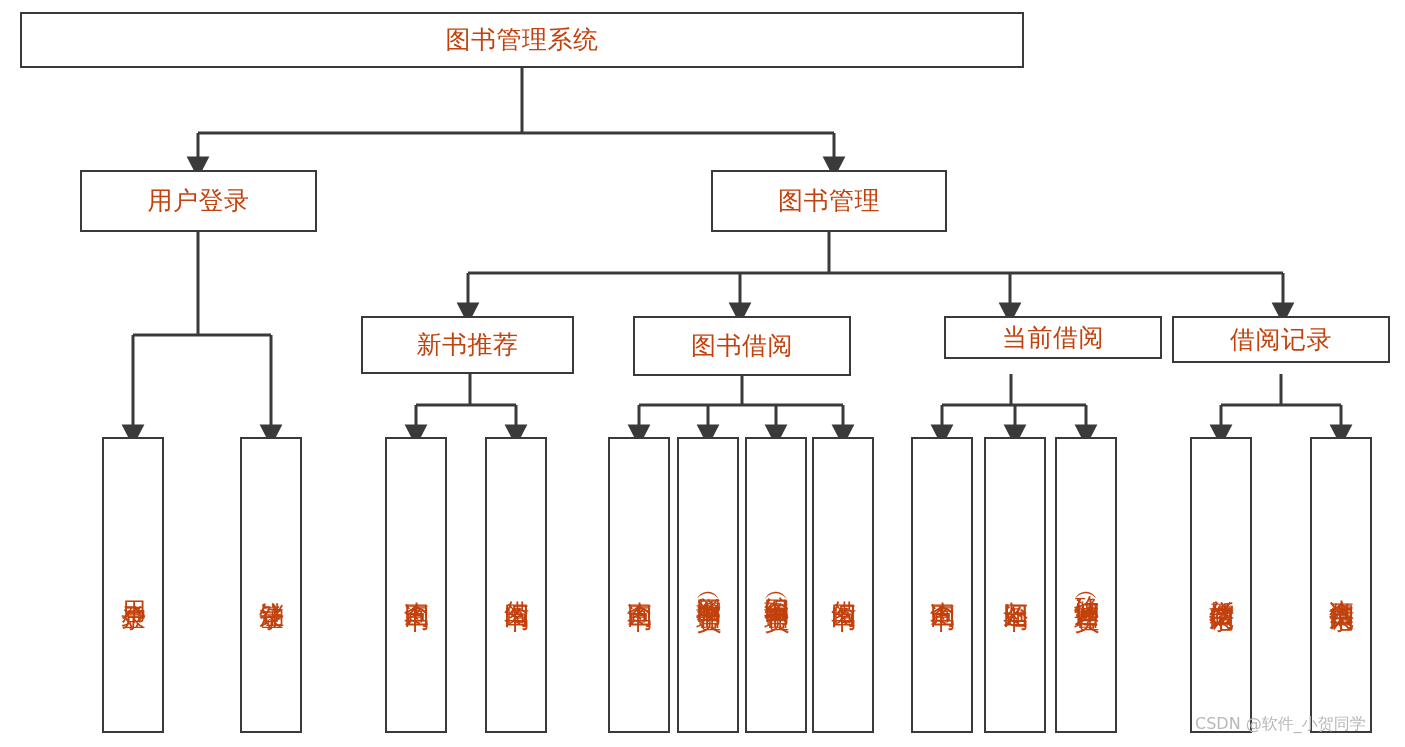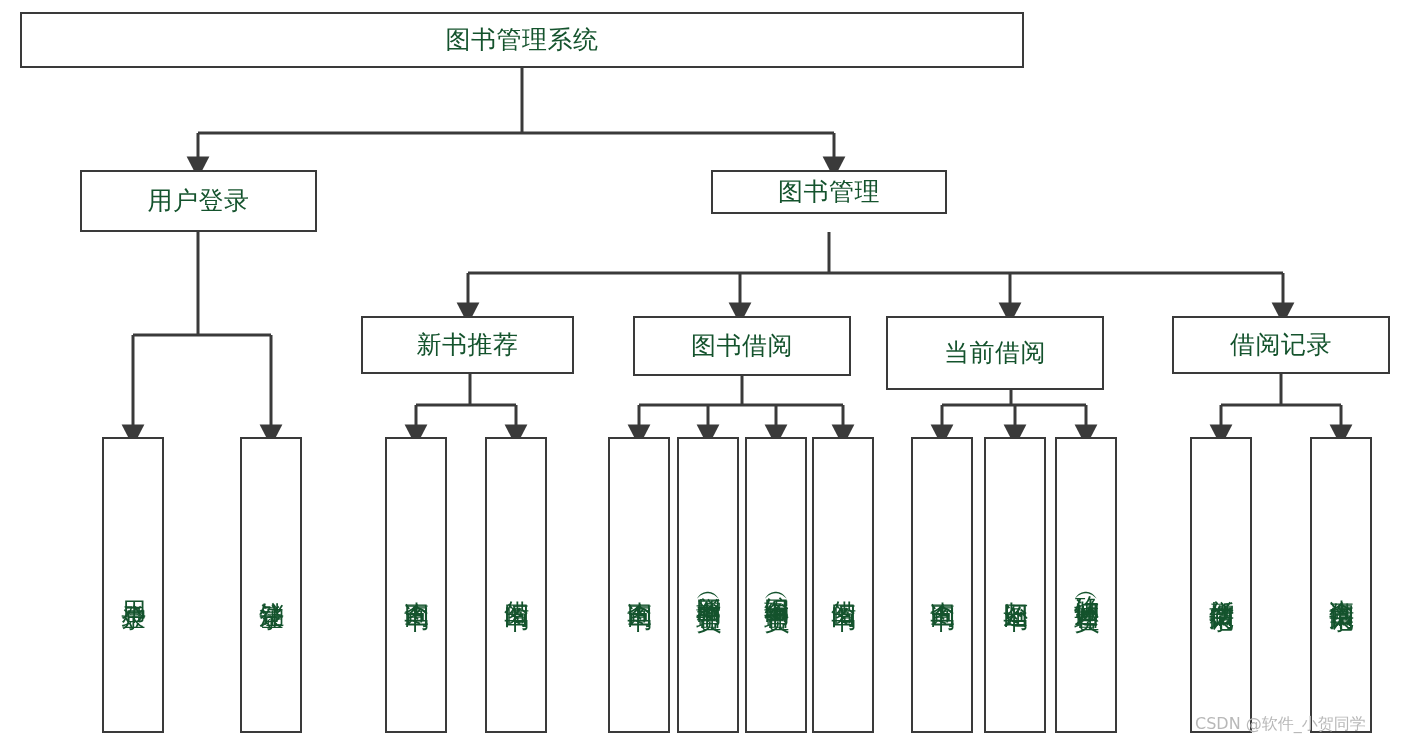--- a/index.html
+++ b/index.html
@@ -21,21 +21,21 @@
     height: 747px;
   }
   .node-box {
     position: absolute;
     box-sizing: border-box;
     background: #ffffff;
     border: 2.5px solid #3a3a3a;
     display: flex;
     align-items: center;
     justify-content: center;
-    color: #14532d;
+    color: #c2410c;
   }
   .node-label-h {
     font-size: 25px;
     line-height: 1.1;
     letter-spacing: 0.5px;
     white-space: nowrap;
     user-select: none;
   }
   .node-label-v {
     font-size: 25px;
@@ -121,34 +121,34 @@
     </g>
   </svg>
 
   <div class="node-box" id="node-root" style="left: 20px; top: 12px; width: 1004px; height: 56px;">
     <span class="node-label-h title-label">图书管理系统</span>
   </div>
 
   <div class="node-box" id="node-l2-0" style="left: 80px; top: 170px; width: 237px; height: 62px;">
     <span class="node-label-h">用户登录</span>
   </div>
-  <div class="node-box" id="node-l2-1" style="left: 711px; top: 170px; width: 236px; height: 44px;">
+  <div class="node-box" id="node-l2-1" style="left: 711px; top: 170px; width: 236px; height: 62px;">
     <span class="node-label-h">图书管理</span>
   </div>
 
   <div class="node-box" id="node-l3-0" style="left: 361px; top: 316px; width: 213px; height: 58px;">
     <span class="node-label-h">新书推荐</span>
   </div>
   <div class="node-box" id="node-l3-1" style="left: 633px; top: 316px; width: 218px; height: 60px; align-items: center;">
     <span class="node-label-h">图书借阅</span>
   </div>
-  <div class="node-box" id="node-l3-2" style="left: 886px; top: 316px; width: 218px; height: 74px;">
+  <div class="node-box" id="node-l3-2" style="left: 944px; top: 316px; width: 218px; height: 43px;">
     <span class="node-label-h">当前借阅</span>
   </div>
-  <div class="node-box" id="node-l3-3" style="left: 1172px; top: 316px; width: 218px; height: 58px;">
+  <div class="node-box" id="node-l3-3" style="left: 1172px; top: 316px; width: 218px; height: 47px;">
     <span class="node-label-h">借阅记录</span>
   </div>
 
   <div class="node-box" id="node-leaf-0" style="left: 102px; top: 437px; width: 62px; height: 296px;">
     <span class="node-label-v">用户登录</span>
   </div>
   <div class="node-box" id="node-leaf-1" style="left: 240px; top: 437px; width: 62px; height: 296px;">
     <span class="node-label-v">注销登录</span>
   </div>
   <div class="node-box" id="node-leaf-2" style="left: 385px; top: 437px; width: 62px; height: 296px;">

